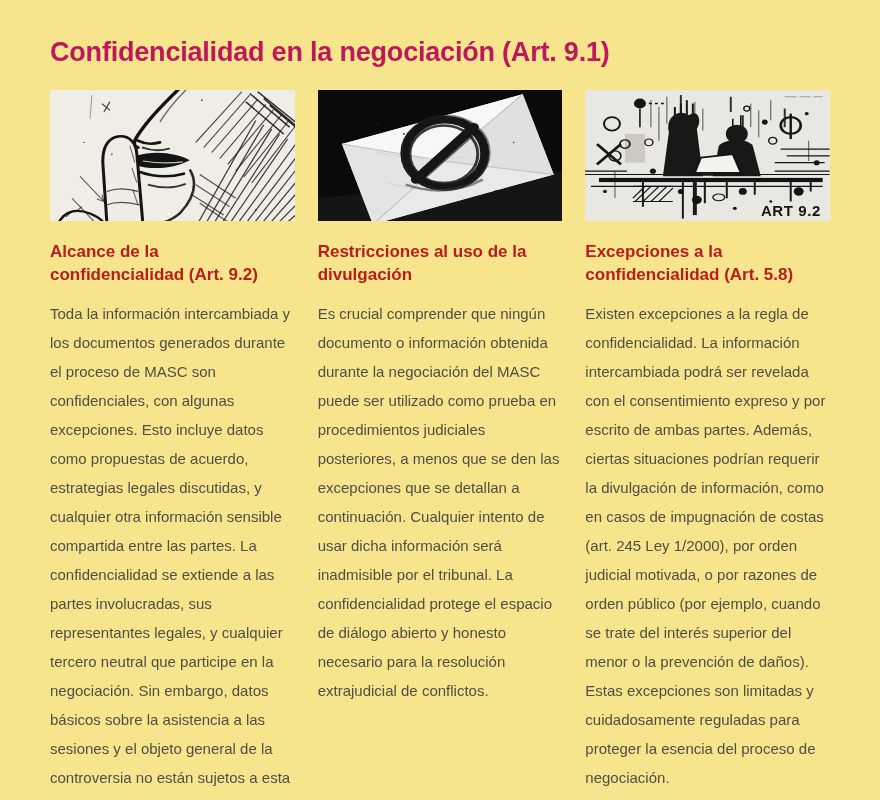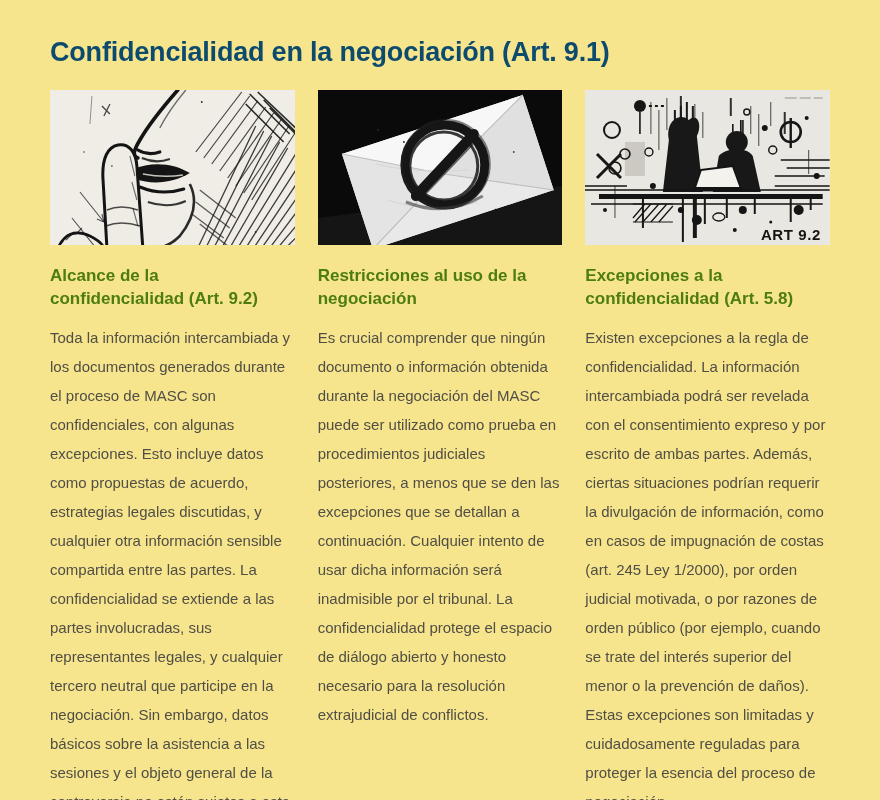--- a/index.html
+++ b/index.html
@@ -5,34 +5,34 @@
   html, body { margin: 0; padding: 0; }
   body {
     width: 880px; height: 800px; overflow: hidden;
     background: #F6E58C;
     font-family: "Liberation Sans", sans-serif;
     -webkit-font-smoothing: antialiased;
   }
   .page { box-sizing: border-box; width: 880px; height: 800px; padding: 36px 50px 0; }
   .title {
     margin: 0 0 22px; font-size: 27px; line-height: 32px;
-    font-weight: 800; letter-spacing: -0.2px; color: #0c4a6e;
+    font-weight: 800; letter-spacing: -0.2px; color: #be185d;
   }
   .columns { display: grid; grid-template-columns: repeat(3, 1fr); column-gap: 23px; }
   .imgbox {
-    position: relative; height: 155px; overflow: hidden; background: #eee;
+    position: relative; height: 131px; overflow: hidden; background: #eee;
   }
   .imgbox svg { display: block; width: 100%; height: 100%; }
   .art-caption {
     position: absolute; right: 9px; bottom: 2px;
     font-size: 15px; font-weight: 700; letter-spacing: 0.6px; color: #15150f;
   }
   .col h2 {
     margin: 19px 0 0; font-size: 17px; line-height: 23px;
-    font-weight: 700; color: #4d7c0f;
+    font-weight: 700; color: #b91c1c;
   }
   .col p {
     margin: 13px 0 0; font-size: 15px; line-height: 29px; color: #514E46;
   }
 </style>
 </head>
 <body>
 
 <div class="page">
 
@@ -108,21 +108,21 @@
           </g>
           <g>
             <circle cx="178" cy="120" r="1.3" fill="#111"></circle>
               <circle cx="150" cy="130" r="1" fill="#111"></circle>
             <circle cx="86" cy="52" r="1" fill="#333"></circle>
               <circle cx="196" cy="62" r="0.9" fill="#444"></circle>
             <circle cx="60" cy="40" r="1" fill="#2a2a2a"></circle>
           </g>
         </svg>
       </div>
-      <h2>Restricciones al uso de la negociación</h2>
+      <h2>Restricciones al uso de la divulgación</h2>
       <p>Es crucial comprender que ningún documento o información obtenida durante la negociación del MASC puede ser utilizado como prueba en procedimientos judiciales posteriores, a menos que se den las excepciones que se detallan a continuación. Cualquier intento de usar dicha información será inadmisible por el tribunal. La confidencialidad protege el espacio de diálogo abierto y honesto necesario para la resolución extrajudicial de conflictos.</p>
     </section>
 
     <section class="col">
       <div class="imgbox">
         <svg viewBox="0 0 245 155" preserveAspectRatio="none">
           <rect width="245" height="155" fill="#e9e7e1"></rect>
           <rect x="40" y="52" width="20" height="34" fill="#b9b6ae" opacity="0.6"></rect>
           <g>
             <path d="M66 12 V44 M74 20 V60 M82 8 V40 M110 14 V34 M118 22 V48 M166 16 V44 M174 24 V56 M186 12 V36 M30 96 V128 M224 60 V84" stroke="#1c1c1c" stroke-width="1" fill="none" opacity="0.8"></path>

